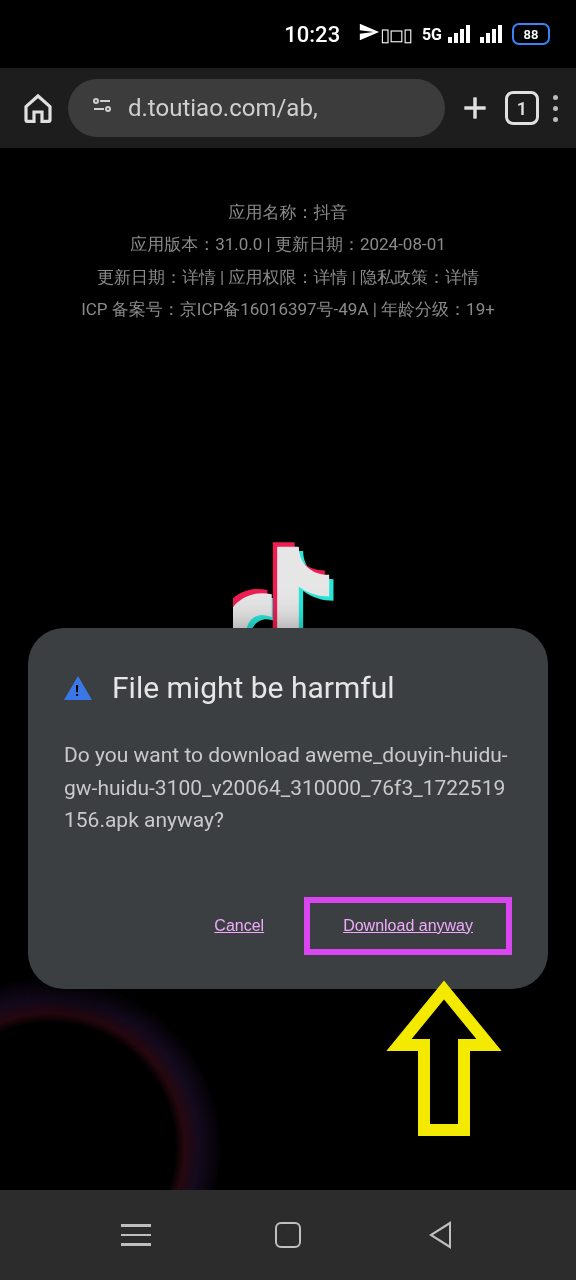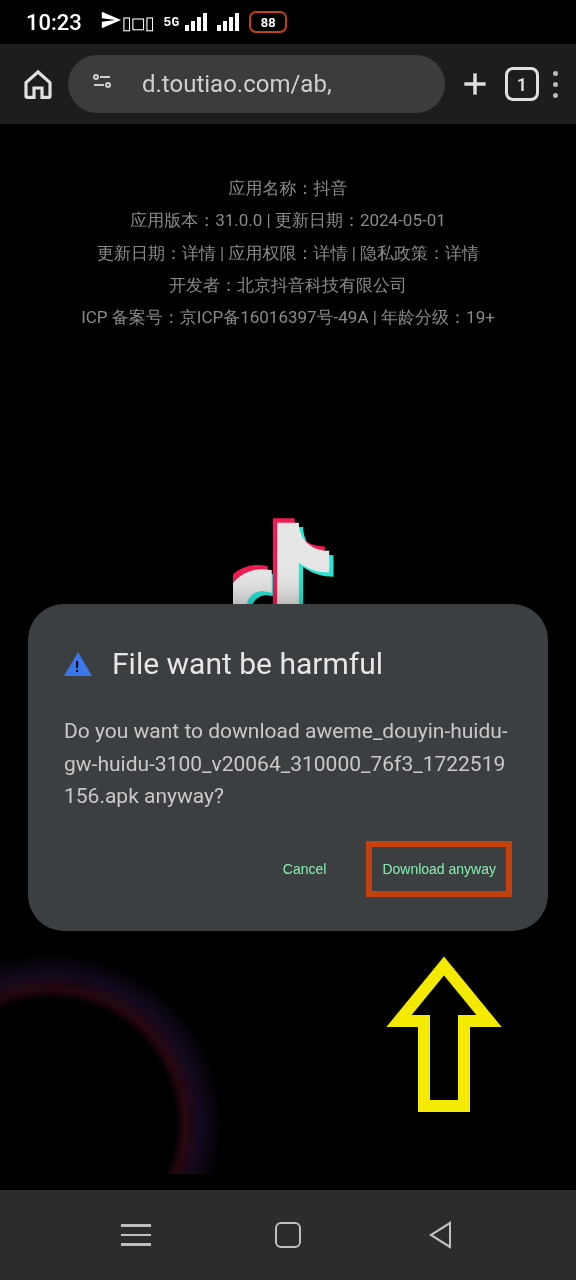--- a/index.html
+++ b/index.html
@@ -1,52 +1,52 @@
 <!DOCTYPE html>
 <html><head>
 <meta charset="utf-8">
 <style>
   * { margin: 0; padding: 0; box-sizing: border-box; }
   html, body { width: 576px; height: 1280px; overflow: hidden; background: #000; font-family: Roboto, Arial, sans-serif; color: #fff; }
 
   
-  .status-bar { height: 44px; display: flex; align-items: center; justify-content: flex-start; padding: 8px 26px; font-size: 22px; font-weight: 500; }
+  .status-bar { height: 68px; display: flex; align-items: center; justify-content: flex-end; padding: 8px 26px; font-size: 22px; font-weight: 500; }
   .status-left { display: flex; align-items: center; gap: 18px; }
   .status-right { display: flex; align-items: center; gap: 10px; }
   .bars { display: flex; align-items: flex-end; gap: 2px; height: 18px; }
   .bars span { width: 4px; background: #fff; display: inline-block; }
   .bars span:nth-child(1){height:6px}.bars span:nth-child(2){height:10px}.bars span:nth-child(3){height:14px}.bars span:nth-child(4){height:18px}
-  .battery { border: 2px solid #c2410c; border-radius: 7px; width: 38px; height: 22px; font-size: 13px; display: flex; align-items: center; justify-content: center; font-weight: 600; }
+  .battery { border: 2px solid #3b82f6; border-radius: 7px; width: 38px; height: 22px; font-size: 13px; display: flex; align-items: center; justify-content: center; font-weight: 600; }
   .vibrate { font-size: 18px; letter-spacing: -1px; }
-  .fiveg { font-size: 13px; font-weight: 700; margin-right: -4px; font-family: Liberation Mono, monospace; }
+  .fiveg { font-size: 16px; font-weight: 700; margin-right: -4px; }
 
   
   .browser-bar { height: 80px; display: flex; align-items: center; gap: 14px; padding: 0 18px 0 22px; background: #1d1d1d; }
   .home-icon, .plus-icon, .tabs-icon, .menu-dots { display: flex; align-items: center; justify-content: center; }
-  .url-pill { flex: 1; background: #3c3c3c; border-radius: 34px; height: 58px; display: flex; align-items: center; padding: 16px 22px; gap: 28px; color: #cfcfcf; font-size: 24px; min-width: 0; }
+  .url-pill { flex: 1; background: #3c3c3c; border-radius: 34px; height: 58px; display: flex; align-items: center; padding: 16px 22px; gap: 14px; color: #cfcfcf; font-size: 24px; min-width: 0; }
   .url-text { white-space: nowrap; overflow: hidden; text-overflow: clip; flex: 1; }
   .tabs-box { border: 3px solid #e0e0e0; border-radius: 8px; width: 34px; height: 34px; font-size: 18px; display: flex; align-items: center; justify-content: center; color: #e0e0e0; font-weight: 600; }
   .dots { display: flex; flex-direction: column; gap: 6px; }
   .dots span { width: 5px; height: 5px; background: #bbb; border-radius: 50%; }
 
   
   .page { position: relative; height: 1050px; background: #000; overflow: hidden; }
   .meta-block { text-align: center; color: #8a8a8a; font-size: 17px; line-height: 1.9; padding-top: 48px; }
   .douyin-logo { position: absolute; top: 390px; left: 50%; transform: translateX(-50%); }
 
   
   .dialog { position: absolute; top: 480px; left: 28px; right: 28px; background: #3c3f41; border-radius: 36px; padding: 42px 36px 34px 36px; box-shadow: 0 10px 40px rgba(0,0,0,.6); }
   .dialog-header { display: flex; align-items: center; gap: 20px; margin-bottom: 34px; }
   .warn-tri { width: 0; height: 0; border-left: 14px solid transparent; border-right: 14px solid transparent; border-bottom: 24px solid #3b78e7; position: relative; }
   .warn-tri::after { content: '!'; position: absolute; left: -3px; top: 6px; font-size: 15px; font-weight: 700; color: #000; }
   .dialog-title { font-size: 30px; font-weight: 400; color: #e6e6e6; }
-  .dialog-body { font-size: 21px; color: #c9c9c9; line-height: 1.55; margin-bottom: 28px; word-break: break-all; }
+  .dialog-body { font-size: 21px; color: #c9c9c9; line-height: 1.55; margin-bottom: 60px; word-break: break-all; }
   .dialog-actions { display: flex; justify-content: flex-end; gap: 28px; align-items: center; }
-  .dlg-btn { font-size: 14px; color: #86efac; background: none; border: none; cursor: pointer; padding: 8px 12px; }
-  .dlg-btn.primary { border: 6px solid #c2410c; padding: 14px 10px; }
+  .dlg-btn { font-size: 16px; color: #f0abfc; background: none; border: none; cursor: pointer; padding: 8px 12px; text-decoration: underline; }
+  .dlg-btn.primary { border: 6px solid #d946ef; padding: 14px 33px; }
 
   
   .arrow-ann { position: absolute; top: 832px; left: 384px; }
 
   
   .nav-bar { position: absolute; bottom: 0; left: 0; right: 0; height: 90px; background: #2c2c2c; display: flex; align-items: center; justify-content: space-around; padding: 0 60px; }
   .nav-btn { width: 60px; height: 60px; display: flex; align-items: center; justify-content: center; }
   .nav-lines { display: flex; flex-direction: column; gap: 7px; }
   .nav-lines span { width: 30px; height: 2.5px; background: #bfbfbf; }
   .nav-square { width: 26px; height: 26px; border: 2.5px solid #bfbfbf; border-radius: 6px; }
@@ -121,42 +121,41 @@
         <span></span>
       </div>
   </div>
 </div>
 
 <div class="page">
   <div class="bg-ring"></div>
 
   <div class="meta-block">
     <div>应用名称：抖音</div>
-    <div>应用版本：31.0.0  |  更新日期：2024-05-01</div>
+    <div>应用版本：31.0.0  |  更新日期：2024-08-01</div>
     <div>更新日期：详情  |  应用权限：详情  |  隐私政策：详情</div>
-    <div>开发者：北京抖音科技有限公司</div>
     <div>ICP 备案号：京ICP备16016397号-49A  |  年龄分级：19+</div>
   </div>
 
   <div class="douyin-logo">
     <svg width="110" height="130" viewBox="0 0 100 120">
       <g transform="translate(4,4)">
           <path d="M60 8c0 16 12 26 28 26v20c-10 0-20-3-28-9v40c0 20-16 34-34 34S-8 105-8 85s16-34 34-34c3 0 6 .4 9 1v21c-3-1-6-2-9-2-7 0-14 6-14 14s7 14 14 14 14-6 14-14V8h20z" fill="#29e6d6"></path>
         </g>
       <g transform="translate(-4,-4)">
           <path d="M60 8c0 16 12 26 28 26v20c-10 0-20-3-28-9v40c0 20-16 34-34 34S-8 105-8 85s16-34 34-34c3 0 6 .4 9 1v21c-3-1-6-2-9-2-7 0-14 6-14 14s7 14 14 14 14-6 14-14V8h20z" fill="#ee1d52"></path>
         </g>
       <path d="M60 8c0 16 12 26 28 26v20c-10 0-20-3-28-9v40c0 20-16 34-34 34S-8 105-8 85s16-34 34-34c3 0 6 .4 9 1v21c-3-1-6-2-9-2-7 0-14 6-14 14s7 14 14 14 14-6 14-14V8h20z" fill="#e6e6e6"></path>
     </svg>
   </div>
 
   <div class="dialog">
     <div class="dialog-header">
       <div class="warn-tri"></div>
-      <div class="dialog-title">File want be harmful</div>
+      <div class="dialog-title">File might be harmful</div>
     </div>
     <div class="dialog-body">Do you want to download aweme_douyin-huidu-gw-huidu-3100_v20064_310000_76f3_1722519156.apk anyway?</div>
     <div class="dialog-actions">
       <button class="dlg-btn">Cancel</button>
       <button class="dlg-btn primary">Download anyway</button>
     </div>
   </div>
 
   <div class="arrow-ann">
     <svg width="120" height="170" viewBox="0 0 120 170">

